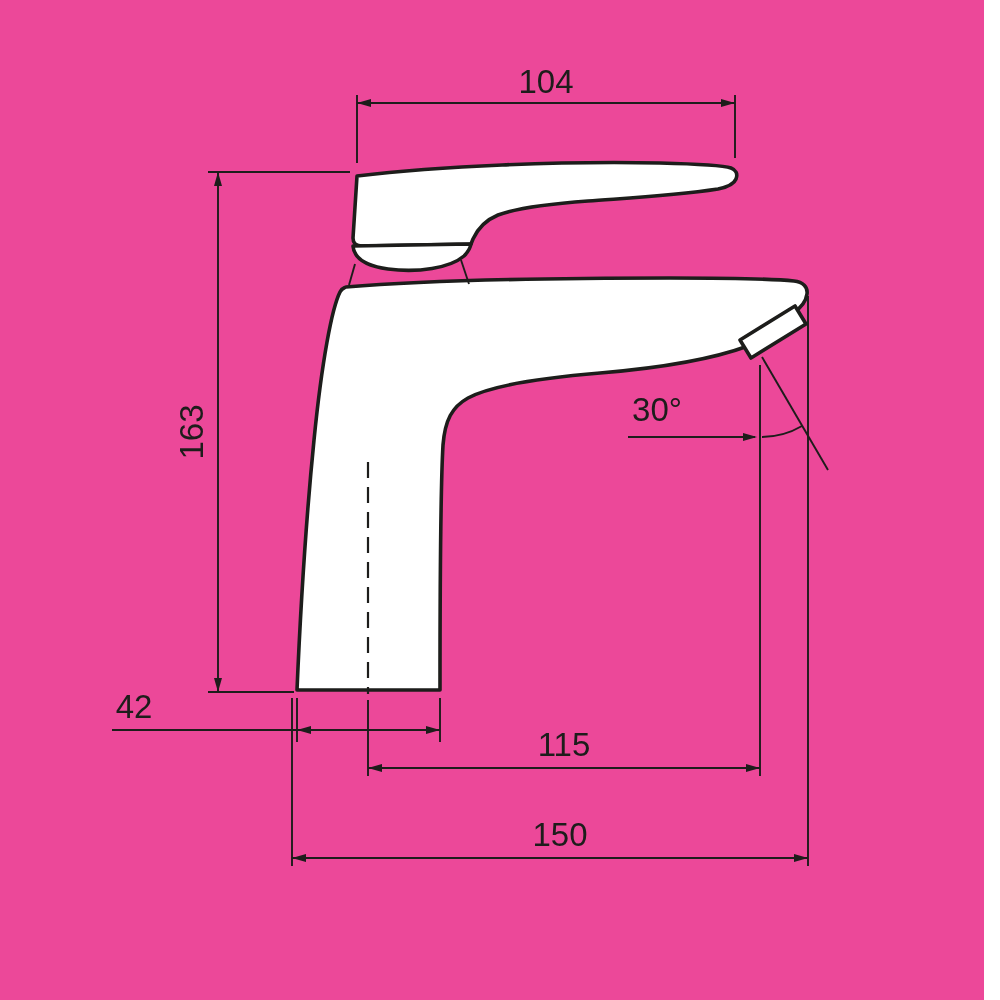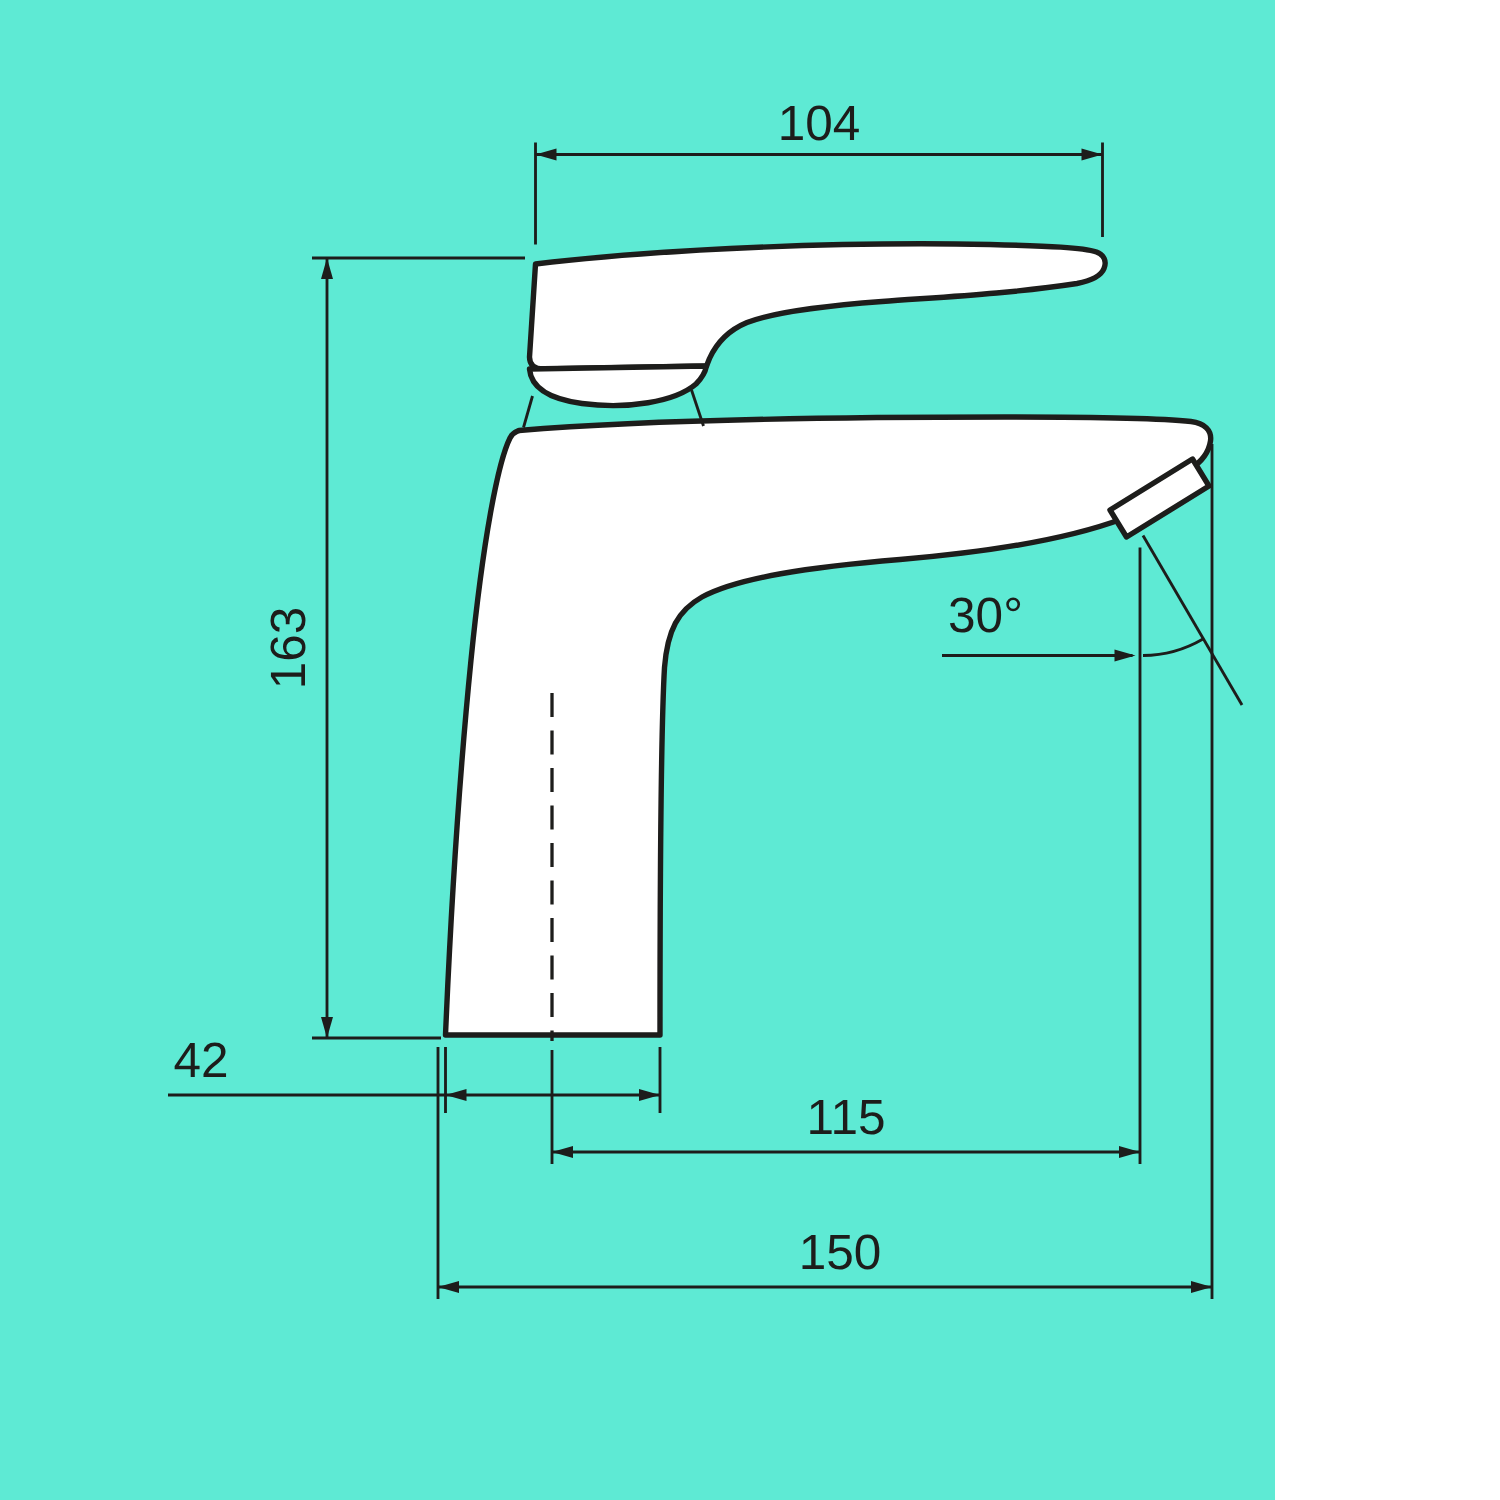--- a/index.html
+++ b/index.html
@@ -1,16 +1,16 @@
 <!DOCTYPE html>
 <html><head>
 <meta charset="utf-8">
 <style>
   html,body{margin:0;padding:0;background:#ffffff;}
-  .stage{position:relative;width:850px;height:1000px;background:#5eead4;overflow:hidden;}
+  .stage{position:relative;width:984px;height:1000px;background:#ec4899;overflow:hidden;}
   svg{display:block;}
   .outline{fill:#ffffff;stroke:#1d1d1b;stroke-width:3.6;stroke-linejoin:round;stroke-linecap:round;}
   .dim{stroke:#1d1d1b;stroke-width:1.9;fill:none;stroke-linecap:butt;}
   .thin{stroke:#1d1d1b;stroke-width:1.9;fill:none;}
   .center{stroke:#1d1d1b;stroke-width:2.2;stroke-dasharray:16 9;fill:none;}
   .arrow{fill:#1d1d1b;stroke:none;}
   .dimtext{font-family:"Liberation Sans","DejaVu Sans",sans-serif;font-size:33px;fill:#1d1d1b;}
 </style>
 </head>
 <body>

